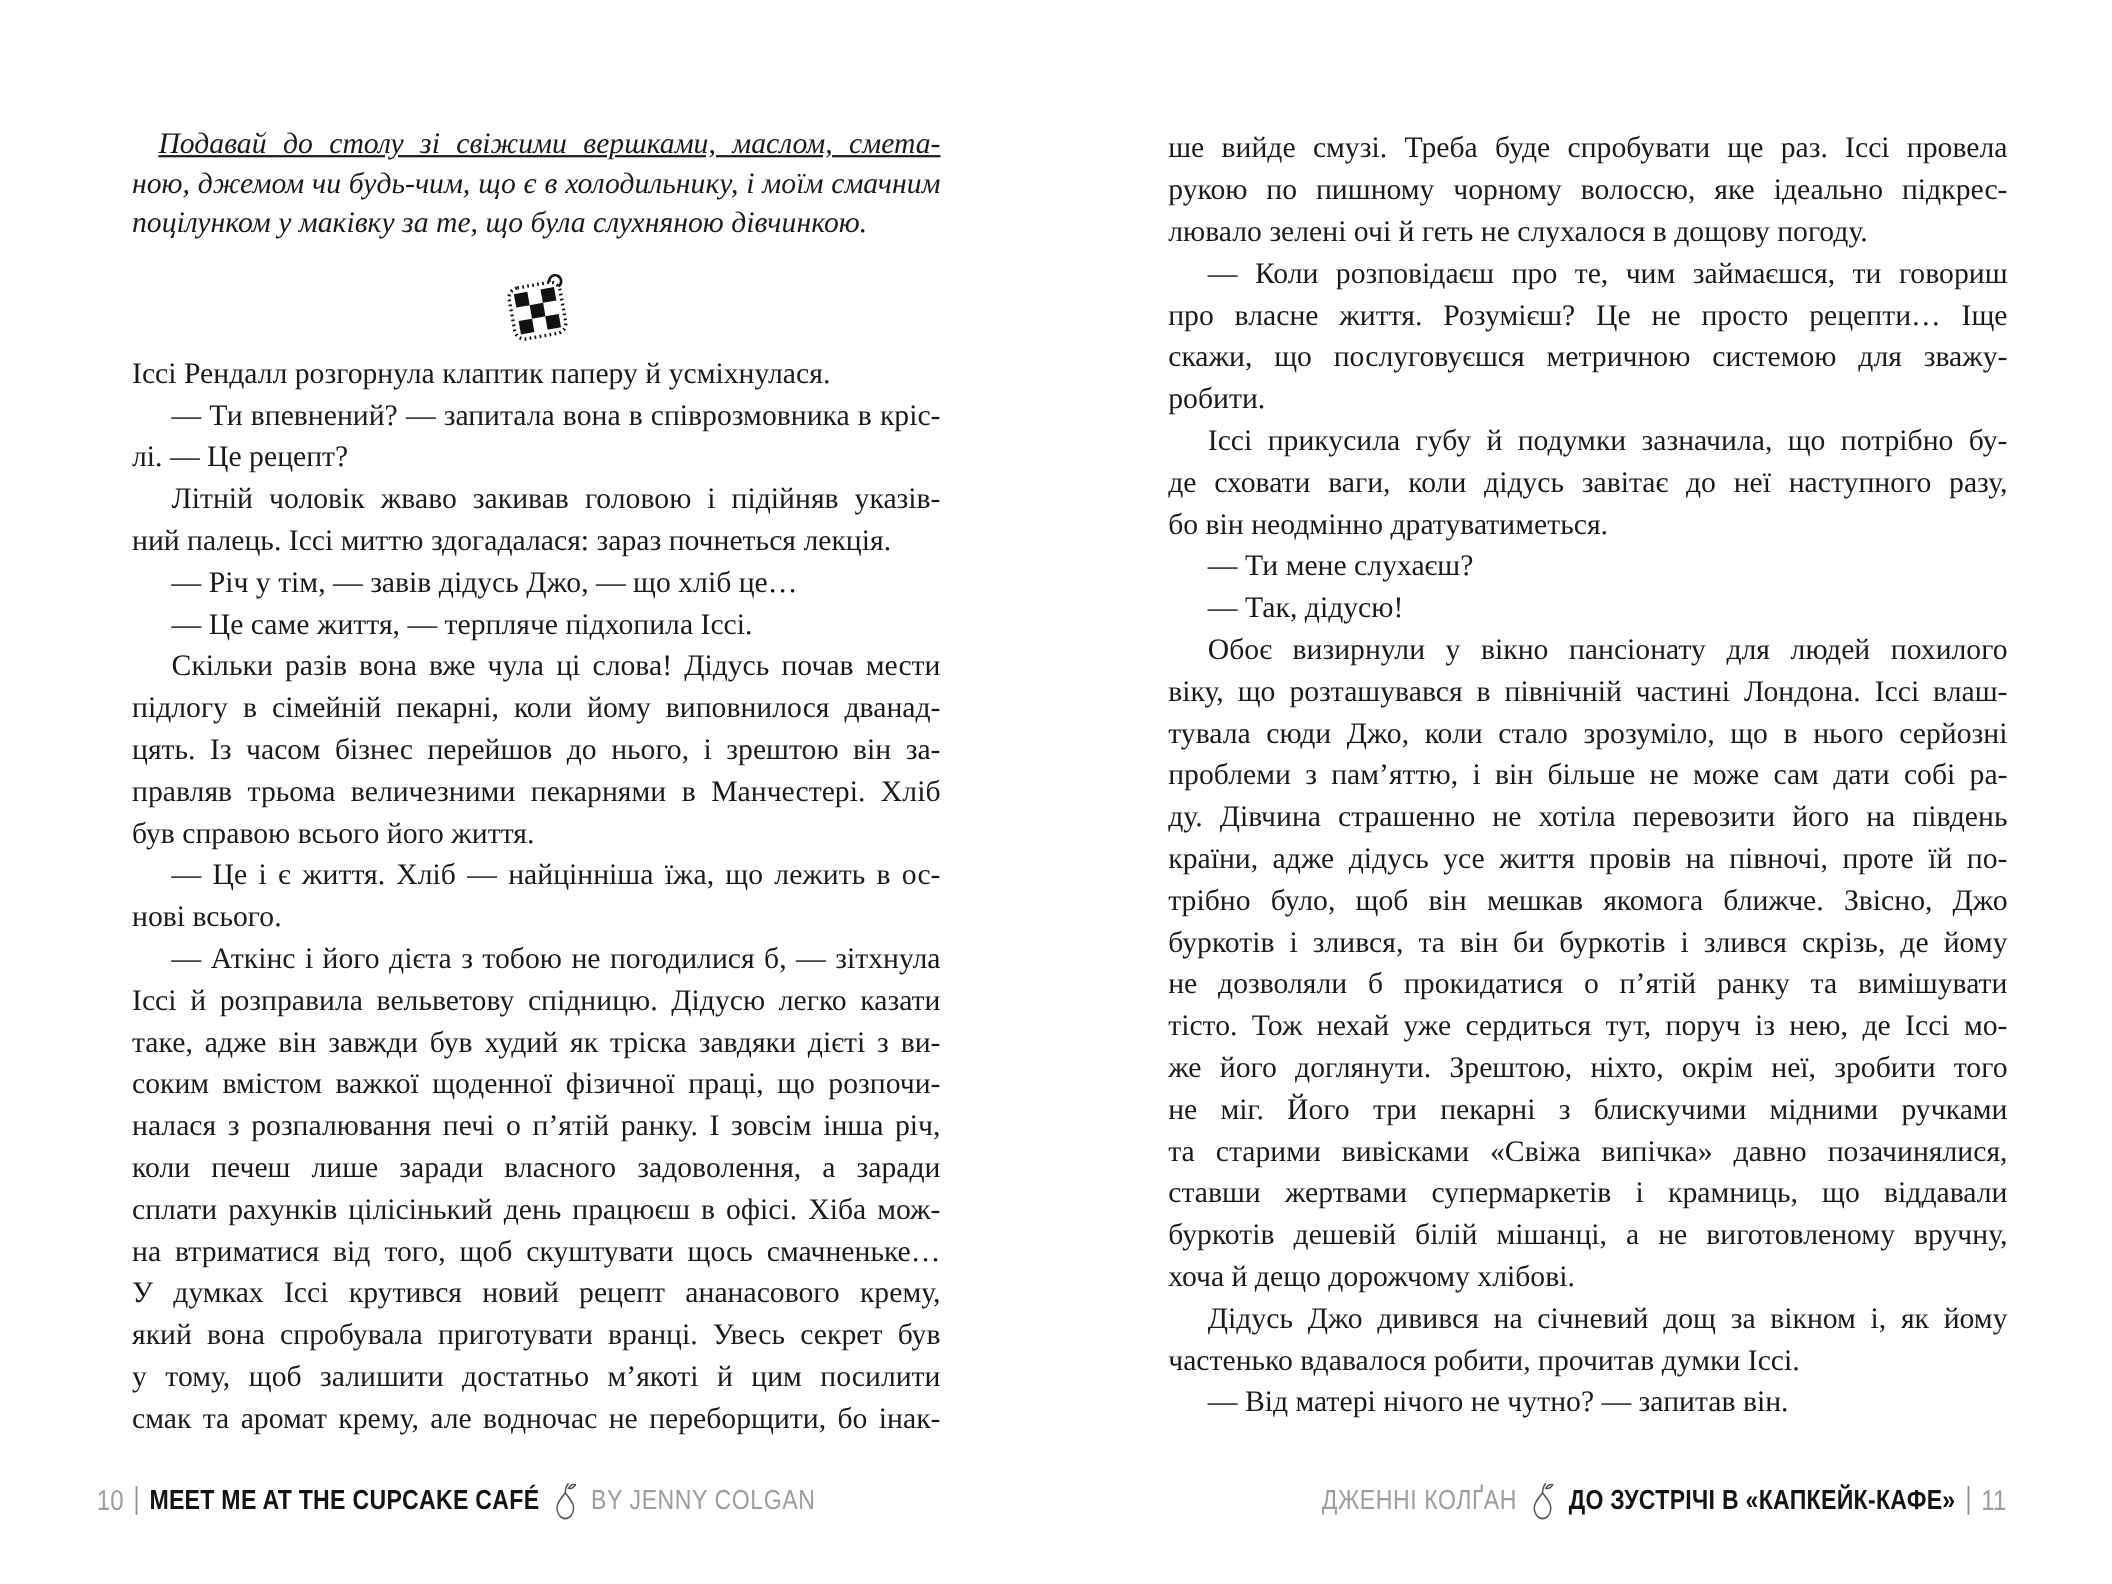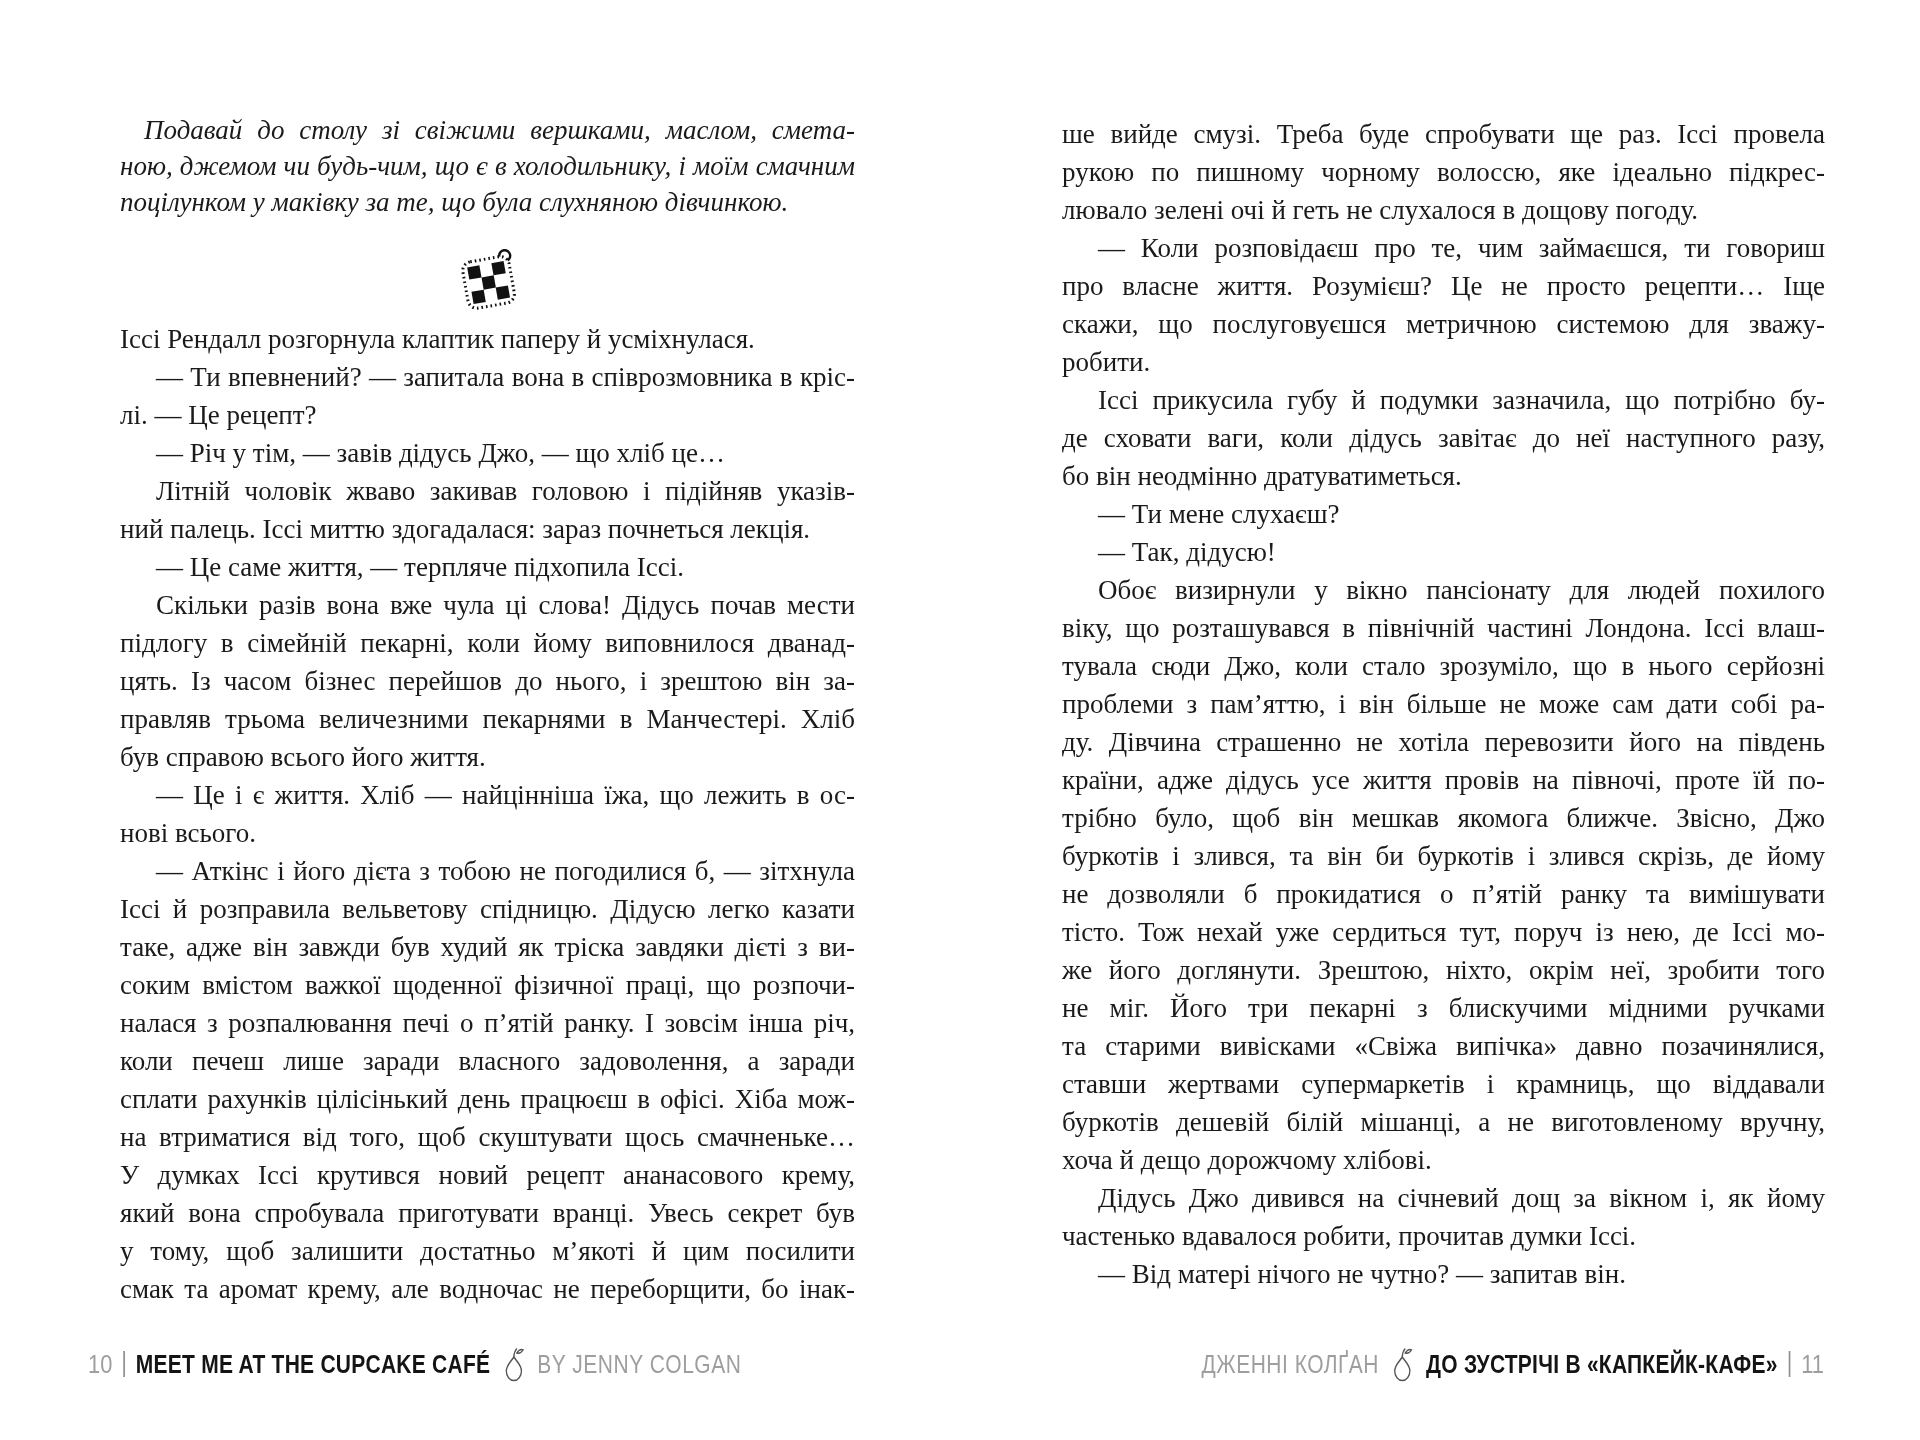--- a/index.html
+++ b/index.html
@@ -4,21 +4,21 @@
 <style>
   html,body{margin:0;padding:0;background:#ffffff;}
   .book{position:relative;width:1920px;height:1440px;background:#ffffff;overflow:hidden;}
   .col{position:absolute;font-family:"Liberation Serif",serif;font-size:27px;color:#1a1a1a;}
   .col-left{left:120px;top:112px;width:735px;}
   .col-right{left:1030px;top:115px;width:763px;margin-left:32px;}
   .line{height:38px;line-height:38px;}
   .line.just{text-align:justify;text-align-last:justify;}
   .line.indent{text-indent:36px;}
   .epigraph .line{height:36px;line-height:36px;font-style:italic;}
-  .epigraph .line.indent{text-indent:24px;}
+  .epigraph .line.indent{text-indent:24px;text-decoration:underline;}
   .ornament{text-align:center;margin:26px 0 6px 0;height:68px;}
   .footer{position:absolute;top:1346px;display:flex;align-items:center;gap:13px;
           font-family:"Liberation Sans",sans-serif;white-space:nowrap;}
   .footer-left{left:88px;transform:scaleX(0.84);transform-origin:left center;}
   .footer-right{right:96px;transform:scaleX(0.84);transform-origin:right center;}
   .f-num{color:#9e9e9e;font-size:26px;}
   .f-sep{width:2px;height:26px;background:#8f8f8f;flex:0 0 auto;}
   .f-title{color:#141414;font-weight:bold;font-size:25px;letter-spacing:0.3px;}
   .f-gray{color:#9e9e9e;font-size:25px;letter-spacing:0.6px;}
   .icon-wrap{display:inline-flex;align-items:center;}
@@ -56,25 +56,25 @@
     </div>
     <div>
         <div>
           <div class="line">Іссі Рендалл розгорнула клаптик паперу й усміхнулася.</div>
         </div>
         <div>
           <div class="line indent just">— Ти впевнений? — запитала вона в співрозмовника в кріс-</div>
           <div class="line">лі. — Це рецепт?</div>
         </div>
         <div>
-          <div class="line indent">— Річ у тім, — завів дідусь Джо, — що хліб це…</div>
+          <div class="line indent just">Літній чоловік жваво закивав головою і підійняв указів-</div>
+          <div class="line">ний палець. Іссі миттю здогадалася: зараз почнеться лекція.</div>
         </div>
         <div>
-          <div class="line indent just">Літній чоловік жваво закивав головою і підійняв указів-</div>
-          <div class="line">ний палець. Іссі миттю здогадалася: зараз почнеться лекція.</div>
+          <div class="line indent">— Річ у тім, — завів дідусь Джо, — що хліб це…</div>
         </div>
         <div>
           <div class="line indent">— Це саме життя, — терпляче підхопила Іссі.</div>
         </div>
         <div>
           <div class="line indent just">Скільки разів вона вже чула ці слова! Дідусь почав мести</div>
           <div class="line just">підлогу в сімейній пекарні, коли йому виповнилося дванад-</div>
           <div class="line just">цять. Із часом бізнес перейшов до нього, і зрештою він за-</div>
           <div class="line just">правляв трьома величезними пекарнями в Манчестері. Хліб</div>
           <div class="line">був справою всього його життя.</div>

